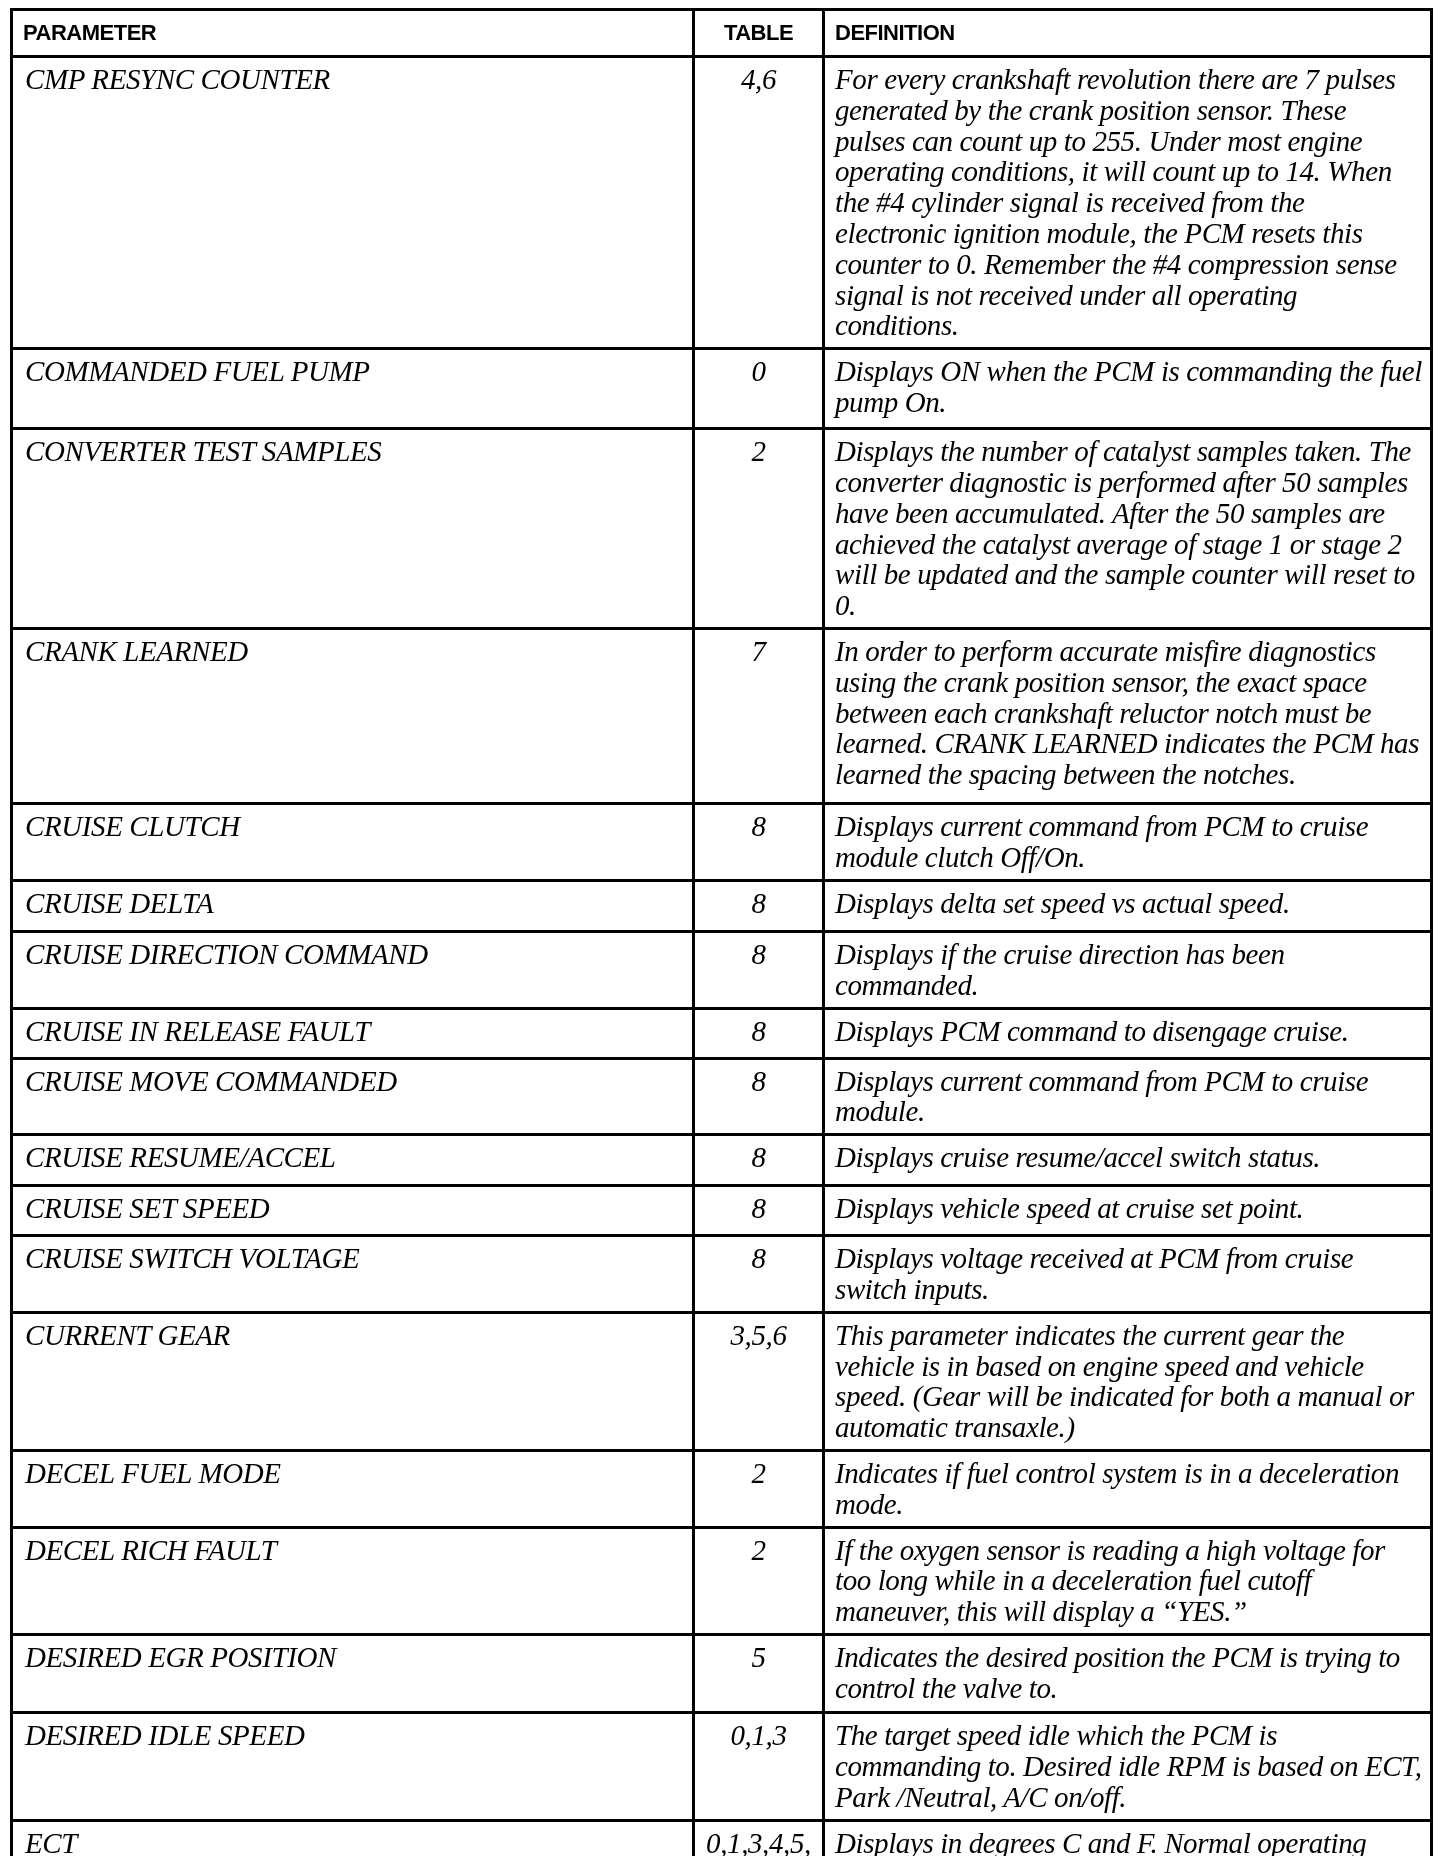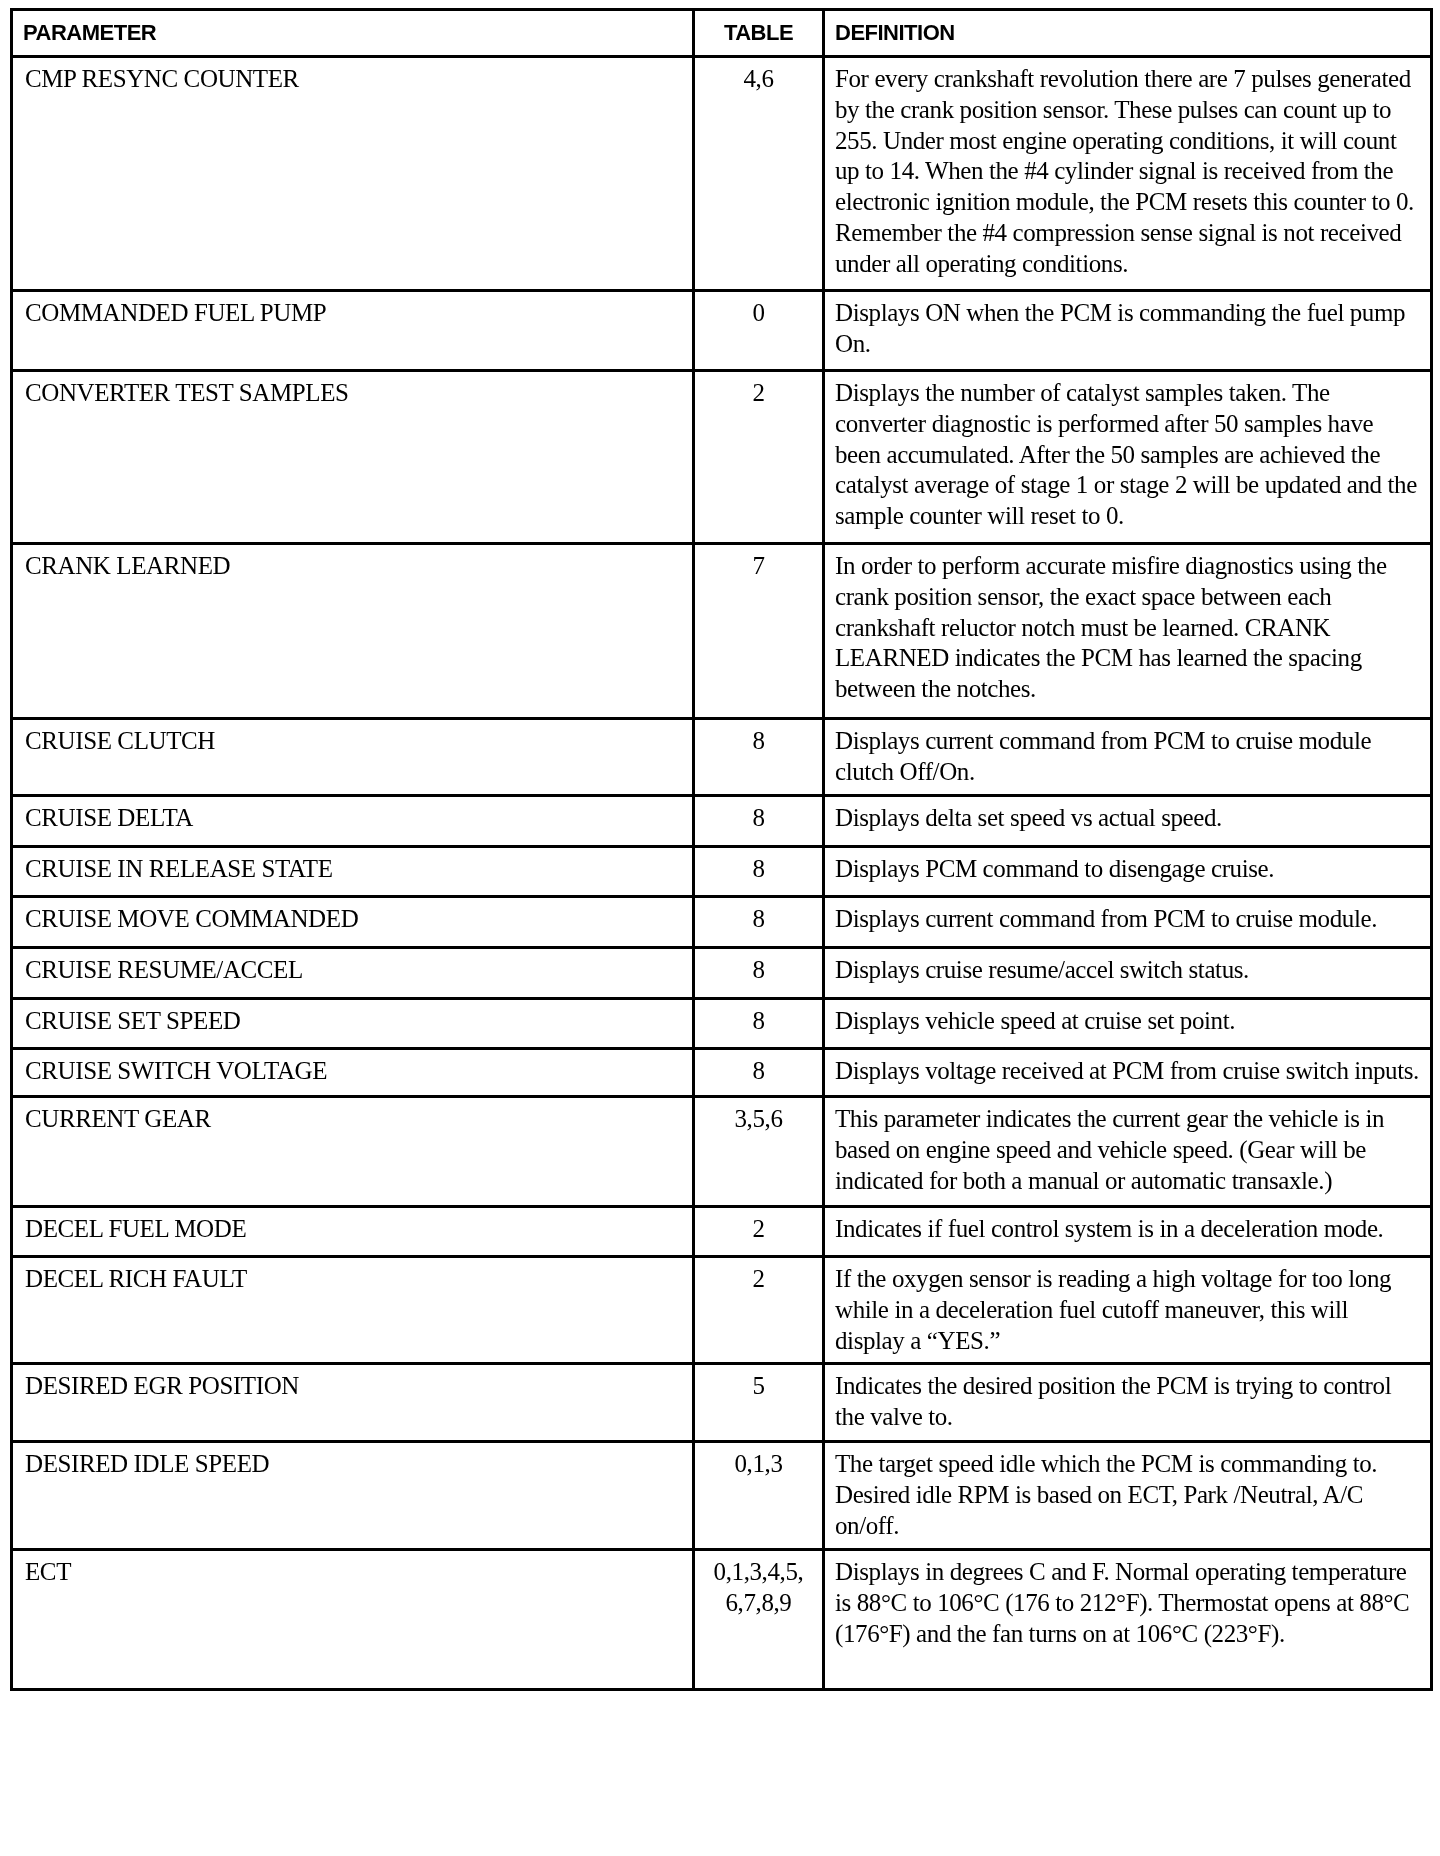--- a/index.html
+++ b/index.html
@@ -27,23 +27,24 @@
     text-align: left;
     height: 36px;
     line-height: 36px;
     padding-top: 4px;
     padding-bottom: 4px;
     letter-spacing: -0.5px;
   }
   table.params th.center { text-align: center; }
   table.params td {
     font-family: "Liberation Serif", serif;
-    font-size: 25px;
+    font-size: 29px;
     line-height: 30.8px;
     letter-spacing: -0.4px;
+    font-style: italic;
   }
   table.params td.param { padding-left: 12px; }
   table.params td.tbl { text-align: center; }
   table.params td.def { padding-left: 10px; padding-right: 8px; }
 </style>
 </head>
 <body>
 
 <div class="sheet">
   <table class="params">
@@ -84,21 +85,26 @@
         <td class="param">CRUISE CLUTCH</td>
         <td class="tbl">8</td>
         <td class="def">Displays current command from PCM to cruise module clutch Off/On.</td>
       </tr>
       <tr style="height:51px">
         <td class="param">CRUISE DELTA</td>
         <td class="tbl">8</td>
         <td class="def">Displays delta set speed vs actual speed.</td>
       </tr>
       <tr style="height:50px">
-        <td class="param">CRUISE IN RELEASE STATE</td>
+        <td class="param">CRUISE DIRECTION COMMAND</td>
+        <td class="tbl">8</td>
+        <td class="def">Displays if the cruise direction has been commanded.</td>
+      </tr>
+      <tr style="height:50px">
+        <td class="param">CRUISE IN RELEASE FAULT</td>
         <td class="tbl">8</td>
         <td class="def">Displays PCM command to disengage cruise.</td>
       </tr>
       <tr style="height:51px">
         <td class="param">CRUISE MOVE COMMANDED</td>
         <td class="tbl">8</td>
         <td class="def">Displays current command from PCM to cruise module.</td>
       </tr>
       <tr style="height:51px">
         <td class="param">CRUISE RESUME/ACCEL</td>

